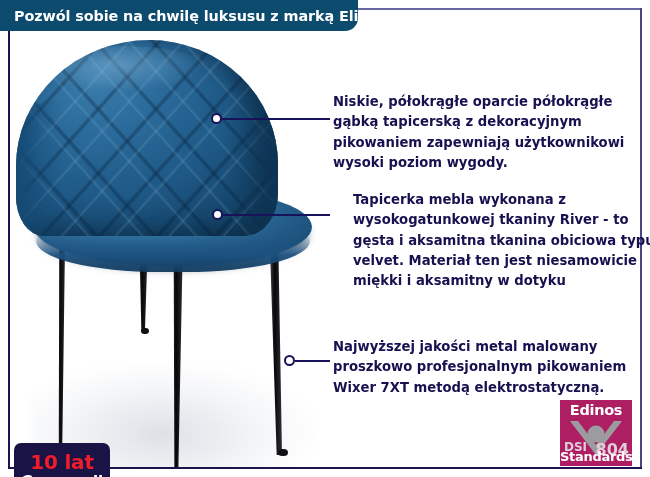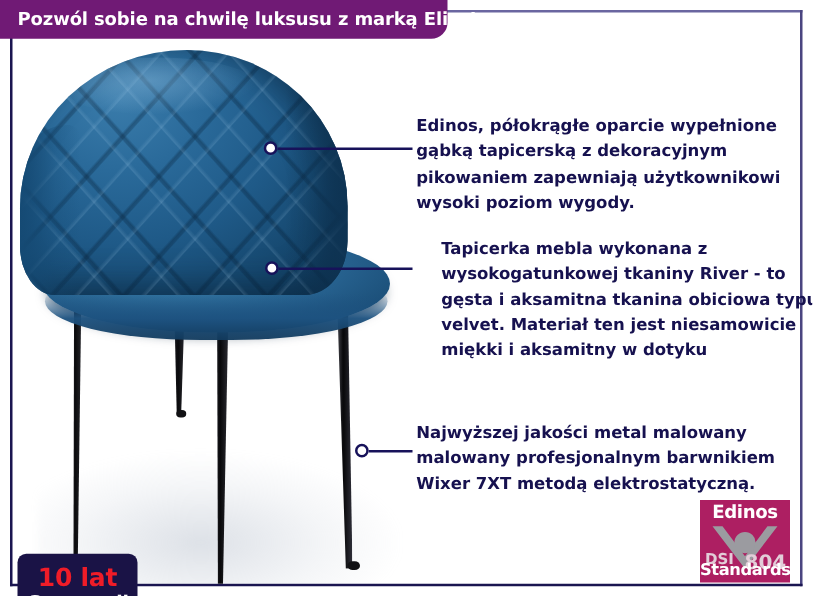--- a/index.html
+++ b/index.html
@@ -15,21 +15,21 @@
   
   .frame-left{position:absolute;left:8px;top:30px;width:2px;height:439px;background:#1a1550;}
   .frame-right{position:absolute;left:640px;top:8px;width:2px;height:461px;background:#4a4580;}
   .frame-bottom{position:absolute;left:8px;top:467px;width:634px;height:2px;background:#1a1550;}
   .frame-toprule{position:absolute;left:352px;top:8px;width:290px;height:2px;background:#6a66a0;}
 
   
   .header-bar{
     position:absolute;left:0;top:0;
     width:358px;height:31px;
-    background:#701a75;
+    background:#0c4a6e;
     border-bottom-right-radius:13px;
     display:flex;align-items:center;
   }
   .header-title{
     color:#ffffff;
     font-size:14.4px;
     font-weight:bold;
     letter-spacing:-0.1px;
     padding-left:14px;
     white-space:nowrap;
@@ -228,23 +228,23 @@
 
   <div class="lead" style="left:222px;top:118px;width:108px;"></div>
   <div class="dot" style="left:211px;top:113px;"></div>
 
   <div class="lead" style="left:223px;top:214px;width:107px;"></div>
   <div class="dot" style="left:212px;top:209px;"></div>
 
   <div class="lead" style="left:295px;top:360px;width:35px;"></div>
   <div class="dot" style="left:284px;top:355px;"></div>
 
-  <div class="feat feat-1">Edinos, półokrągłe oparcie wypełnione gąbką tapicerską z dekoracyjnym pikowaniem zapewniają użytkownikowi wysoki poziom wygody.</div>
+  <div class="feat feat-1">Niskie, półokrągłe oparcie półokrągłe gąbką tapicerską z dekoracyjnym pikowaniem zapewniają użytkownikowi wysoki poziom wygody.</div>
   <div class="feat feat-2">Tapicerka mebla wykonana z wysokogatunkowej tkaniny River - to gęsta i aksamitna tkanina obiciowa typu velvet. Materiał ten jest niesamowicie miękki i aksamitny w dotyku</div>
-  <div class="feat feat-3">Najwyższej jakości metal malowany malowany profesjonalnym barwnikiem Wixer 7XT  metodą elektrostatyczną.</div>
+  <div class="feat feat-3">Najwyższej jakości metal malowany proszkowo profesjonalnym pikowaniem Wixer 7XT  metodą elektrostatyczną.</div>
 
   <div class="warranty">
     <div class="warranty-top">10 lat</div>
     <div class="warranty-bot">Gwarancji</div>
   </div>
 
   <div class="edinos">
     <div class="ed-top">Edinos</div>
     <svg class="ed-v" viewBox="0 0 56 38">
       <path d="M2 2 L28 36 L54 2 L46 2 L28 26 L10 2 Z" fill="#9b9ba0"></path>

